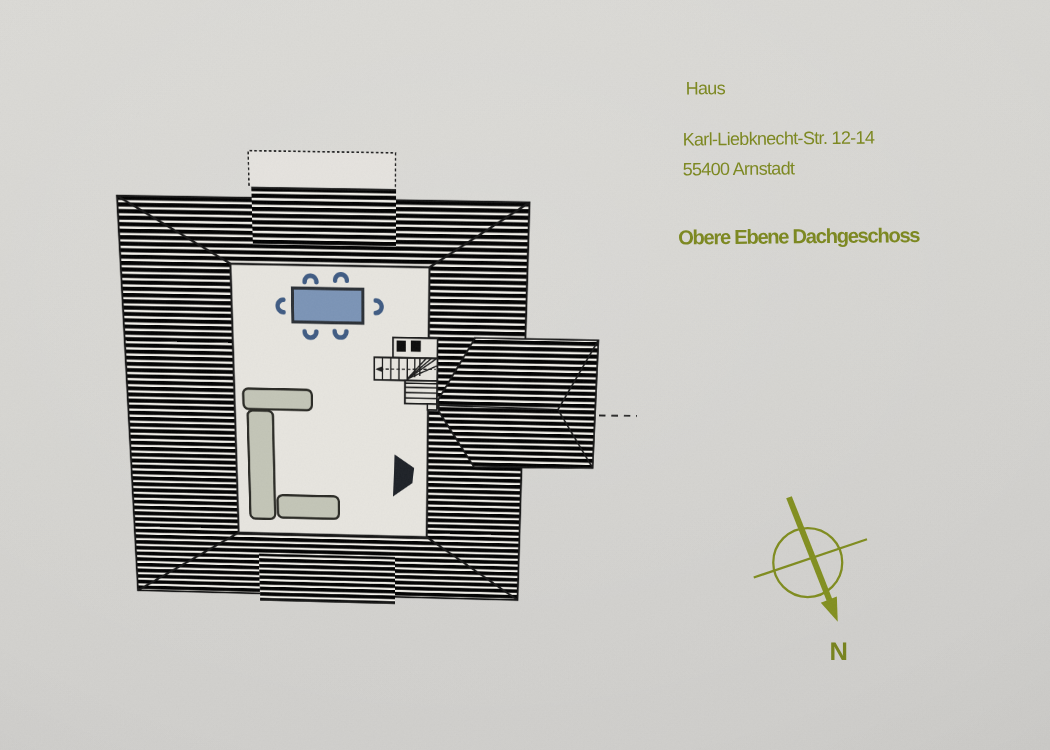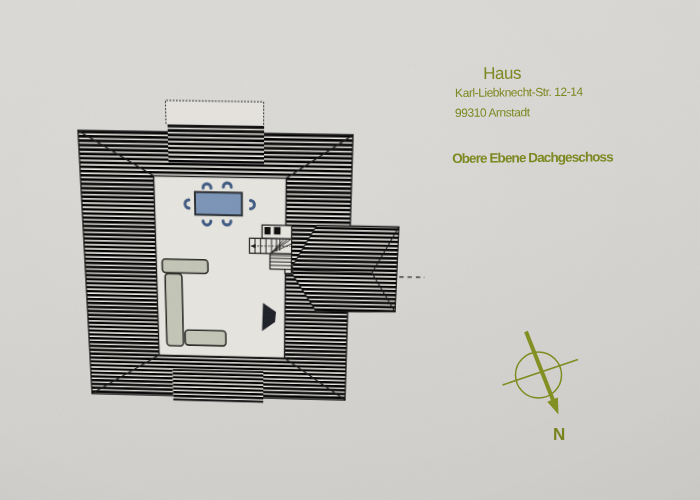--- a/index.html
+++ b/index.html
@@ -133,25 +133,25 @@
 <line x1="192.5" y1="117" x2="214.6" y2="117" stroke="#1c1c1c" stroke-width="0.9"></line>
 <line x1="192.5" y1="119.8" x2="214.6" y2="119.8" stroke="#1c1c1c" stroke-width="1"></line>
 <line x1="192.5" y1="123.3" x2="214.6" y2="123.3" stroke="#1c1c1c" stroke-width="1"></line>
 <line x1="192.5" y1="126.9" x2="214.6" y2="126.9" stroke="#1c1c1c" stroke-width="1"></line>
         </g>
 
 <rect x="208" y="130.6" width="6.6" height="4" fill="#e7e5df" stroke="#1c1c1c" stroke-width="1.1"></rect>
 </svg>
 </div>
 
-<div class="txt" style="left:457px;top:64px;font-size:17px;letter-spacing:-0.45px;margin-left:26px;">Haus</div>
+<div class="txt" style="left:457px;top:52px;font-size:12px;letter-spacing:-0.45px;">Haus</div>
 
 <div class="txt" style="left:455px;top:86px;font-size:12px;letter-spacing:-0.45px;">Karl-Liebknecht-Str. 12-14</div>
 
-<div class="txt" style="left:455px;top:105.5px;font-size:12px;letter-spacing:-0.45px;">99310 Arnstadt</div>
+<div class="txt" style="left:455px;top:105.5px;font-size:12px;letter-spacing:-0.45px;">55400 Arnstadt</div>
 
 <div class="txt" style="left:452px;top:151px;font-size:13.5px;font-weight:bold;letter-spacing:-0.9px;">Obere Ebene Dachgeschoss</div>
 
 <svg style="position:absolute;left:495px;top:320px;" width="110" height="130" viewBox="0 0 110 130">
 
 <circle cx="43.5" cy="55" r="23" fill="none" stroke="#7f8c1e" stroke-width="1.5"></circle>
 
 <line x1="7.5" y1="65" x2="83" y2="39.5" stroke="#7f8c1e" stroke-width="1.5"></line>
 
 <g fill="#828f1f">

